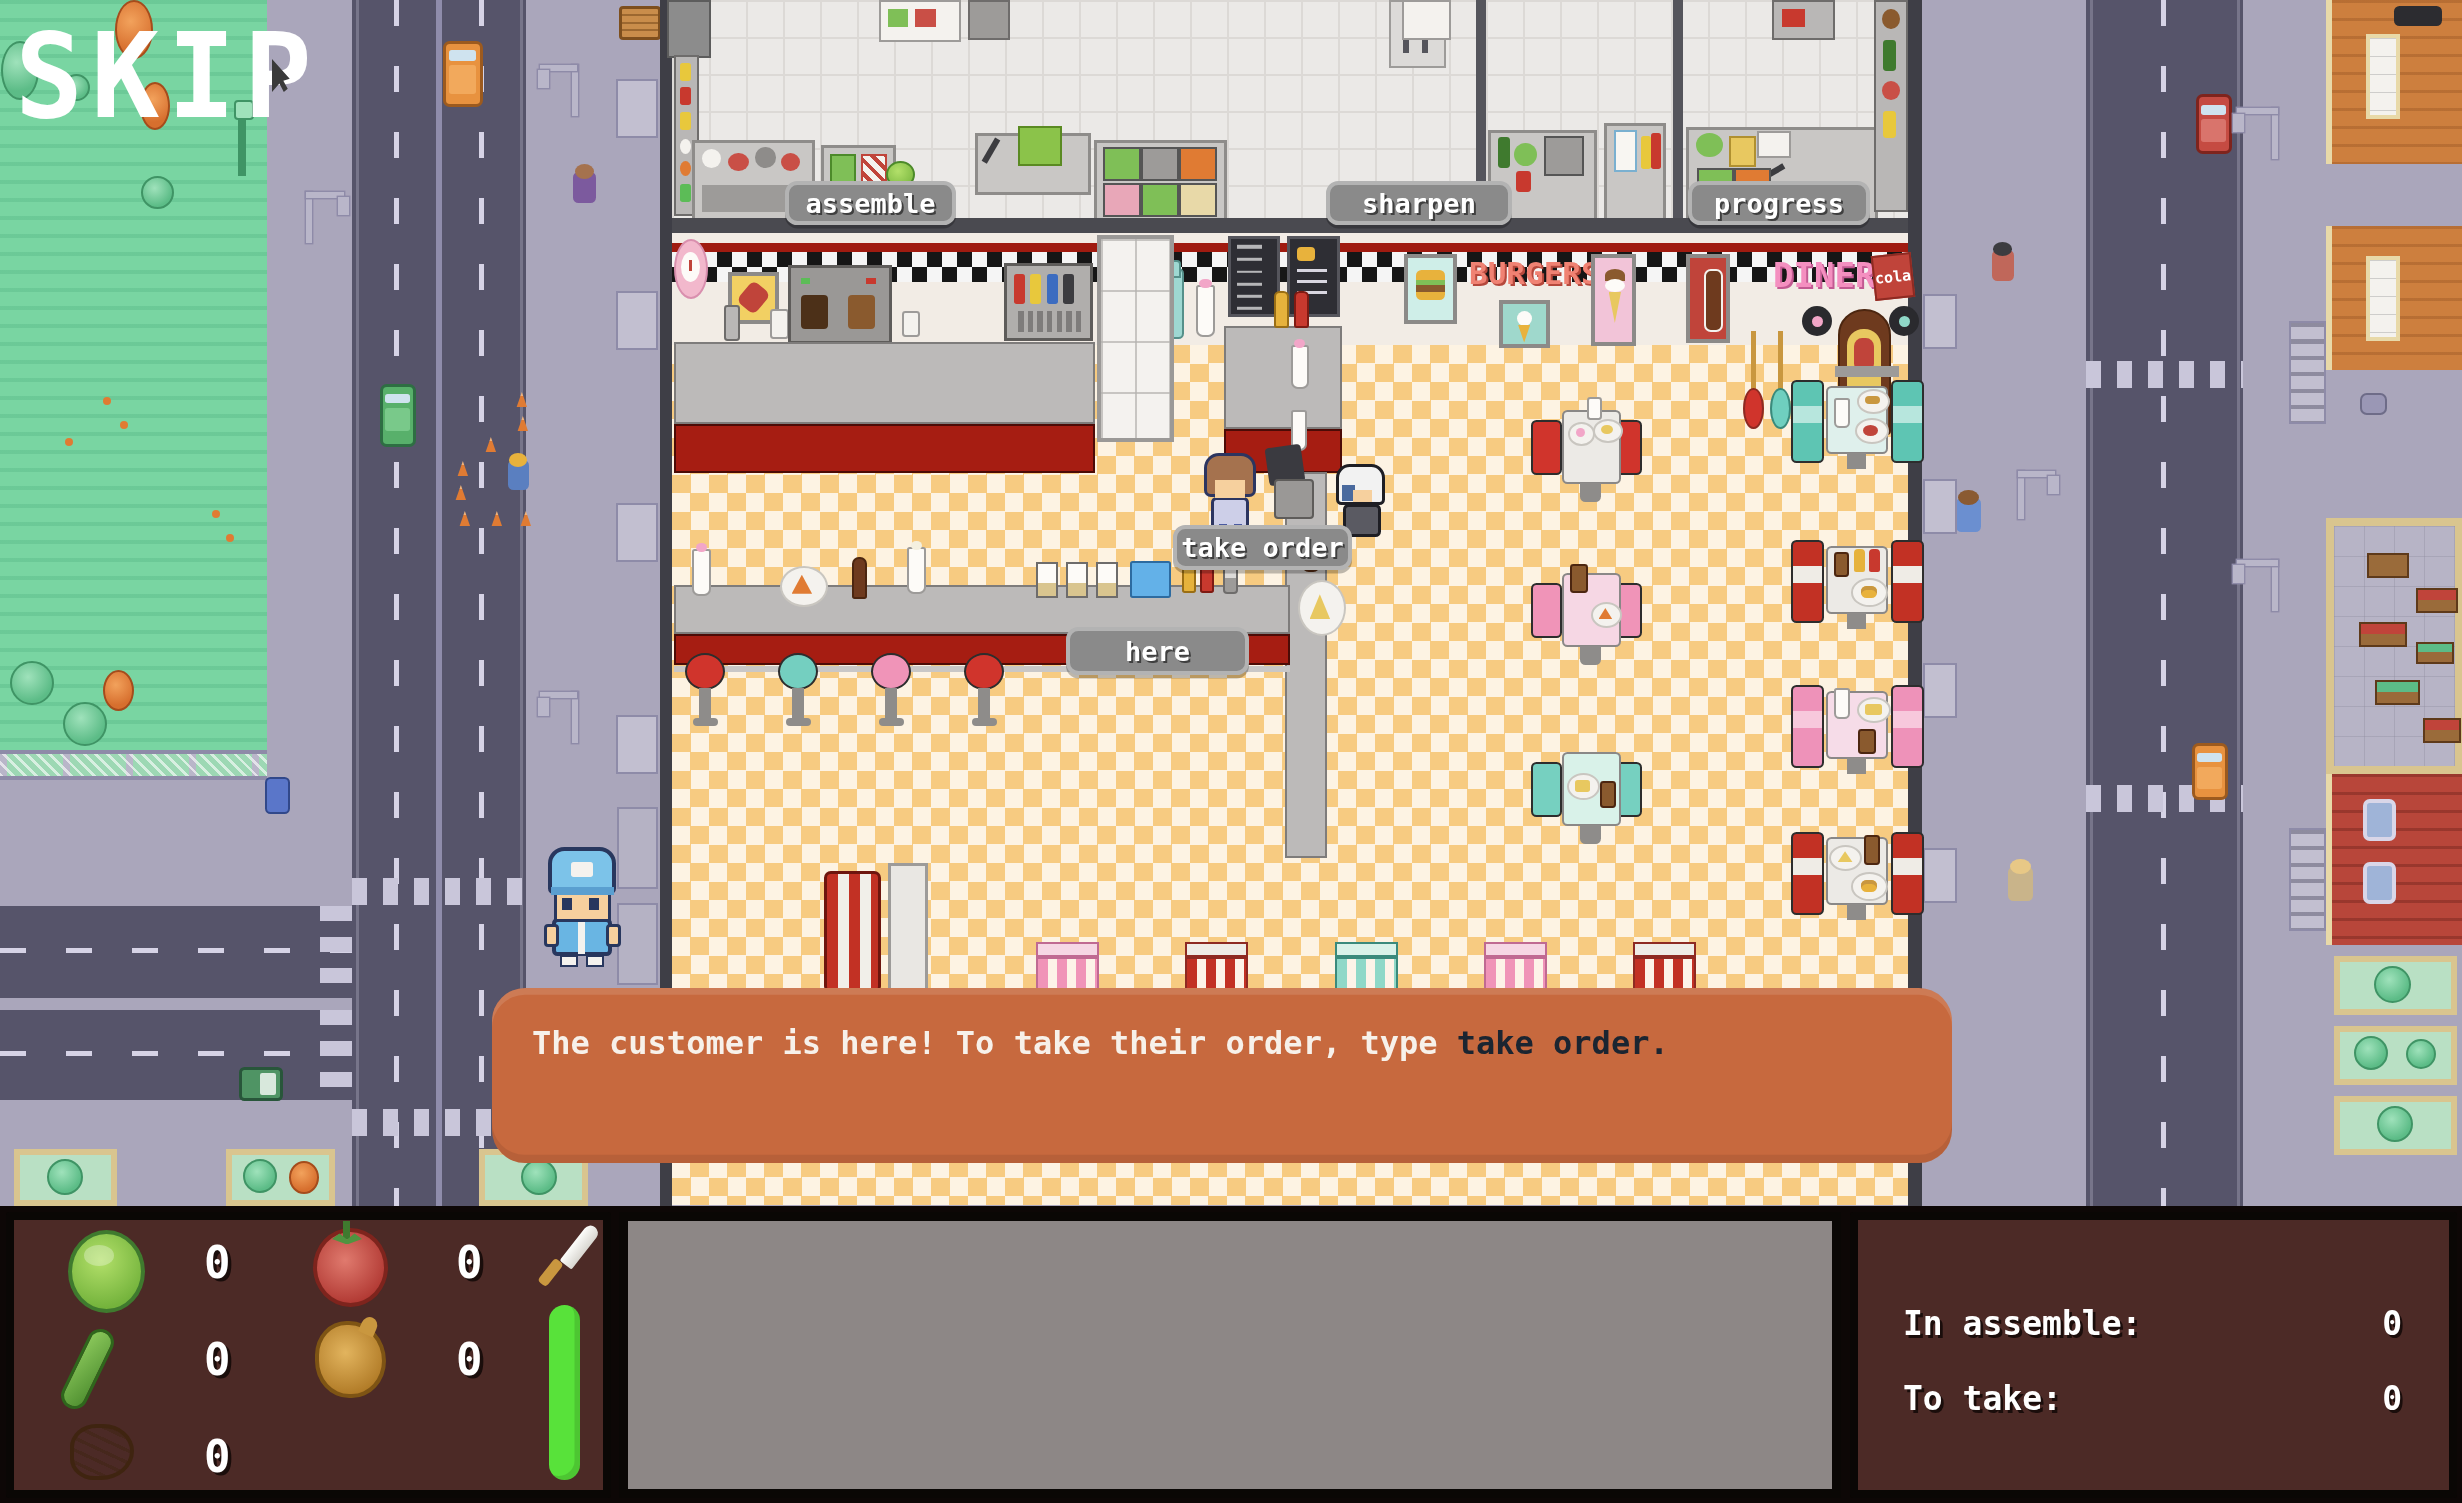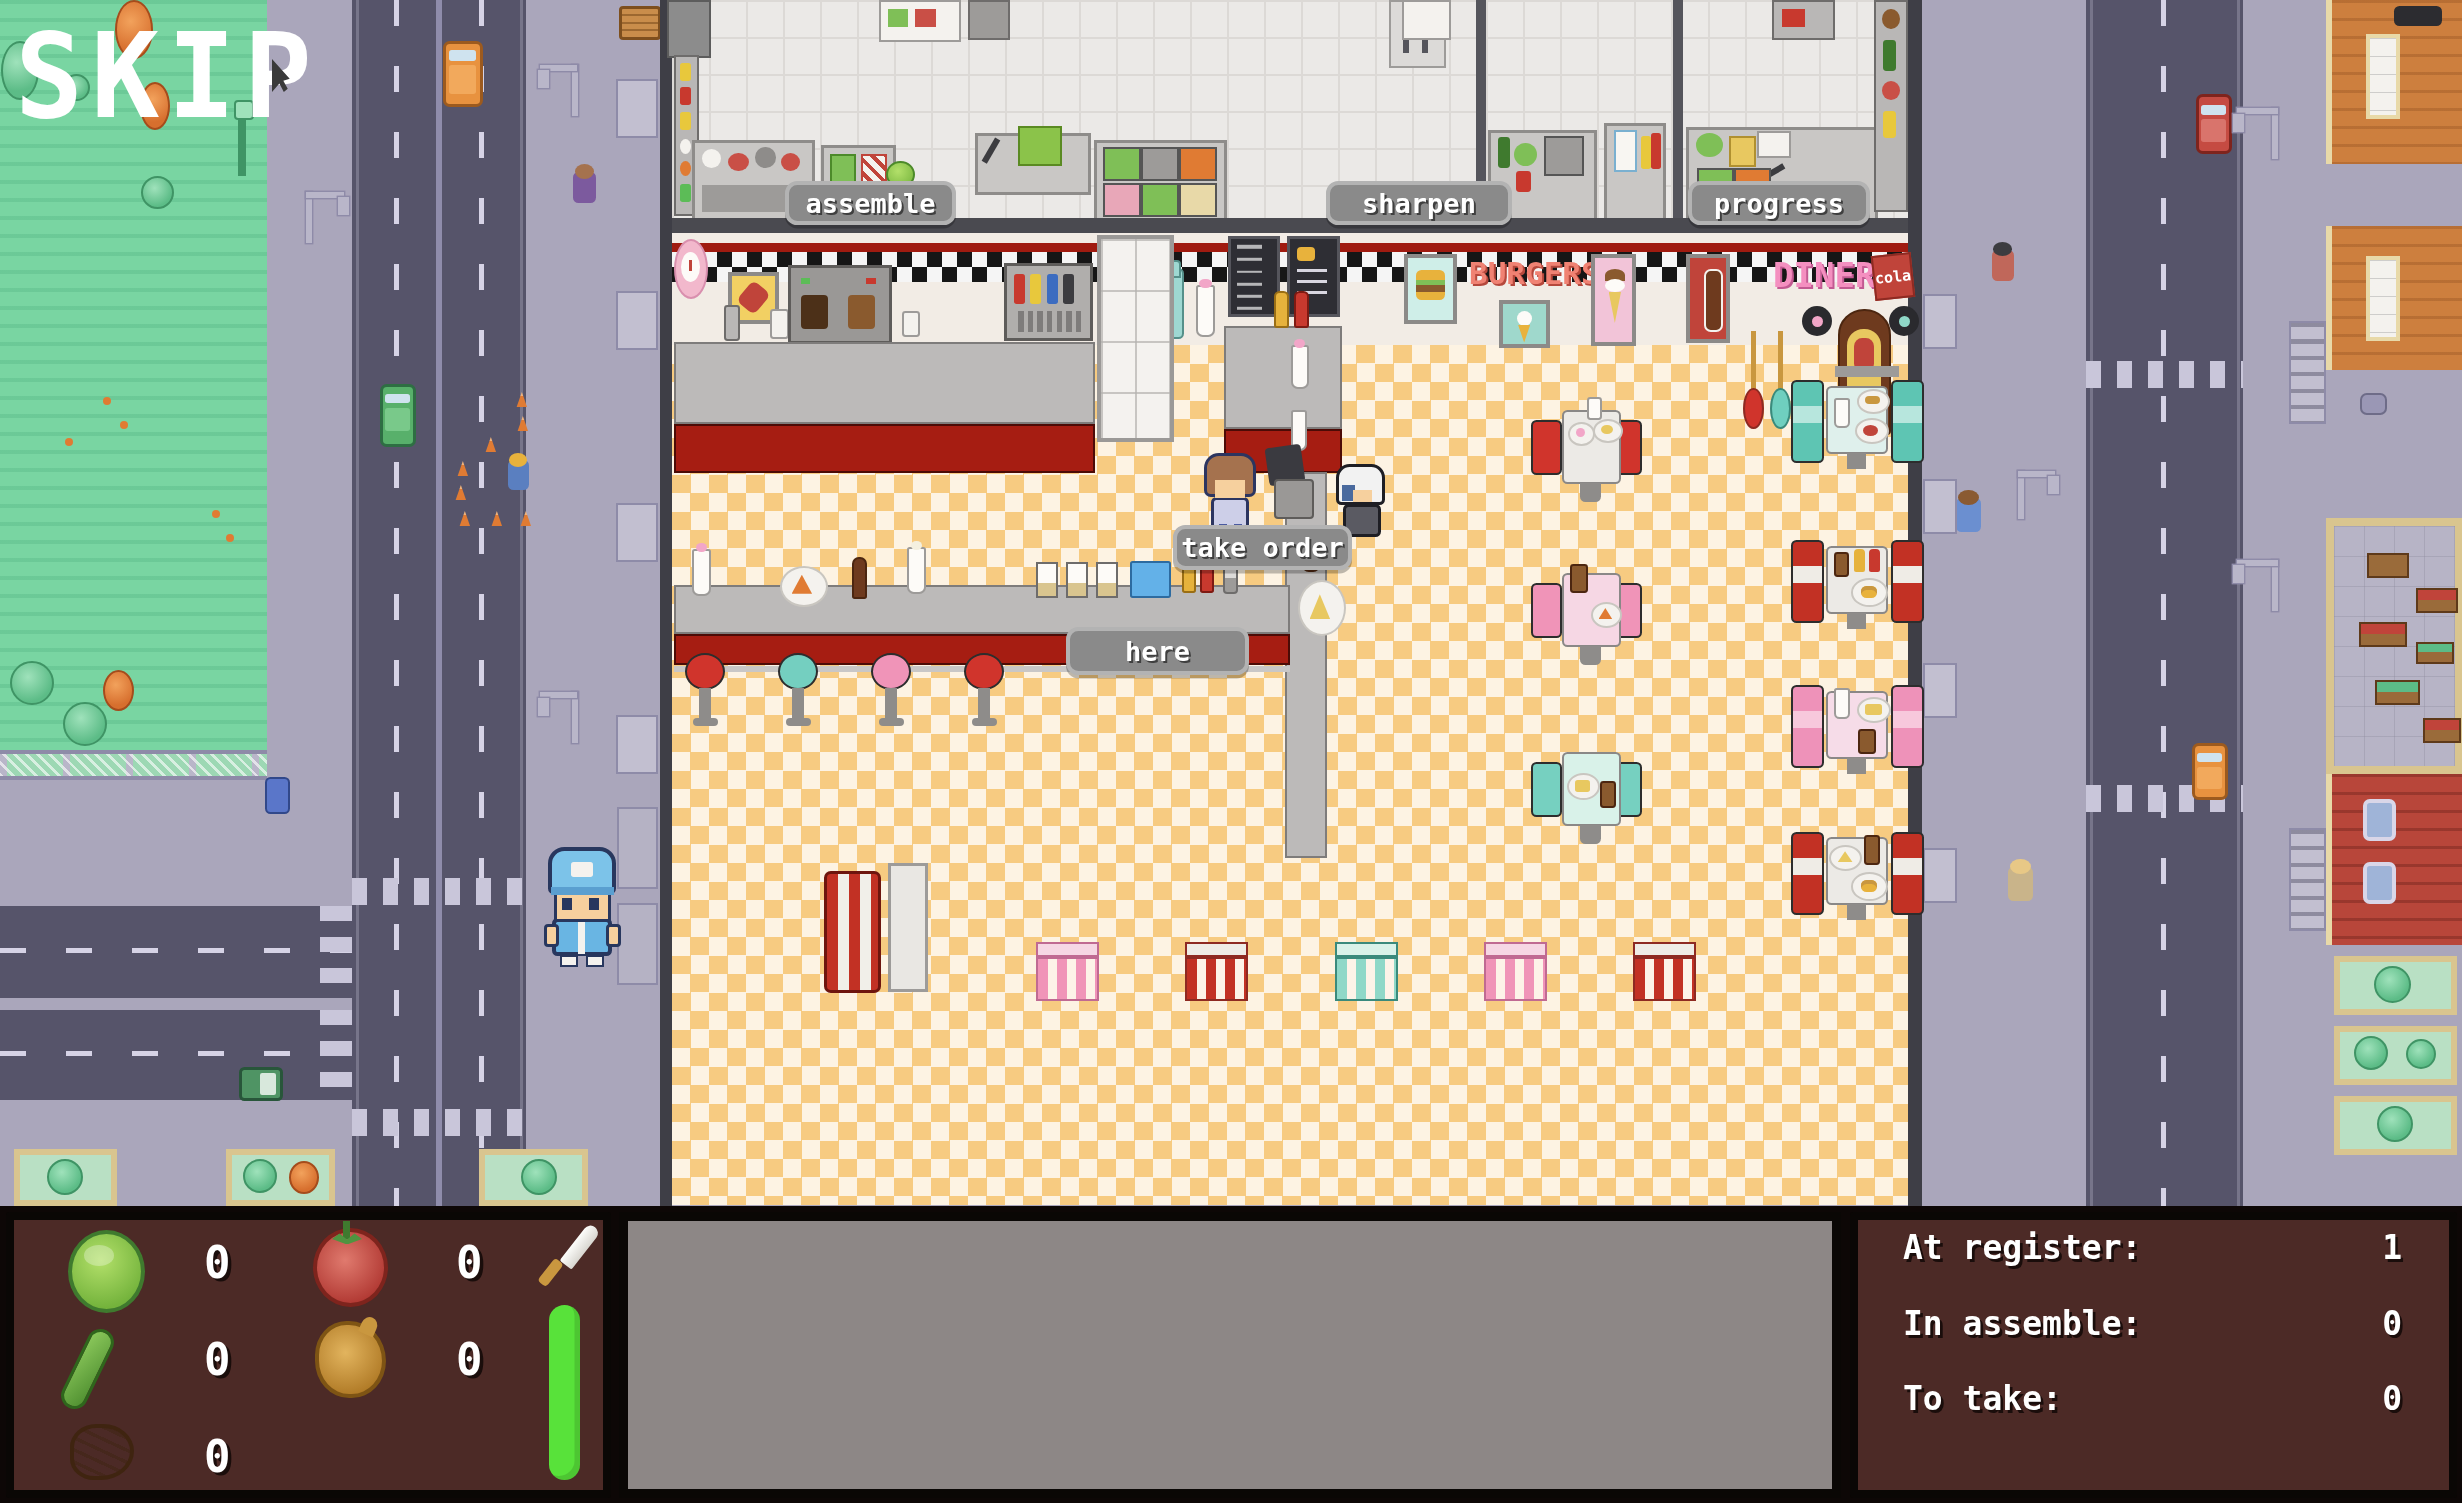--- a/index.html
+++ b/index.html
@@ -569,20 +569,25 @@
     <div class="ab" style="left:16.4px;top:108px;width:18px;height:12.3px;background:#f4f2ee;border:2.7px solid #28375e;box-sizing:border-box;"></div>
     <div class="ab" style="left:42px;top:108px;width:18px;height:12.3px;background:#f4f2ee;border:2.7px solid #28375e;box-sizing:border-box;"></div>
   </div>
 
   <div class="ab pill" style="left:785px;top:181px;width:171px;height:44px;">assemble</div>
   <div class="ab pill" style="left:1326px;top:181px;width:186px;height:44px;">sharpen</div>
   <div class="ab pill" style="left:1688px;top:181px;width:182px;height:44px;">progress</div>
   <div class="ab pill" style="left:1173px;top:525px;width:179px;height:45px;">take order</div>
   <div class="ab pill" style="left:1066px;top:627px;width:183px;height:48px;">here</div>
 
+  <div class="ab" style="left:492px;top:988px;width:1460px;height:175px;background:#c7693e;border-radius:33px;box-shadow:inset 0 6.8px 0 rgba(255,255,255,.12), inset 0 -8.2px 0 rgba(0,0,0,.08);">
+    <div style="padding:36px 40px 0 40px;font-size:32px;font-weight:bold;color:#f7f1ea;white-space:nowrap;">
+      <span>The customer is here! To take their order, type </span><span style="color:#1b2531;">take order.</span>
+    </div>
+  </div>
 
   <div class="ab" style="left:0;top:1206px;width:2462px;height:298px;background:#0d0706;"></div>
 
   <div class="ab" style="left:5.5px;top:1212px;width:605px;height:286px;background:#4c2a26;border:8.2px solid #0a0705;box-sizing:border-box;border-radius:2.7px;"></div>
   <div class="ab" style="left:68px;top:1230px;width:77px;height:83px;background:radial-gradient(circle at 42% 35%,#b3e06a,#74b33c 75%);border:4.1px solid #3f7a2e;border-radius:50%;box-sizing:border-box;">
     <div class="ab" style="left:12.3px;top:11px;width:30px;height:20.5px;background:rgba(255,255,255,.3);border-radius:50%;"></div>
   </div>
   <div class="ab hud-num" style="left:204px;top:1237px;">0</div>
   <div class="ab" style="left:313px;top:1228px;width:75px;height:79px;background:radial-gradient(circle at 42% 40%,#e07a6e,#b23a34 75%);border:4.1px solid #7e241d;border-radius:50%;box-sizing:border-box;">
     <div class="ab" style="left:26px;top:-11px;width:6.8px;height:18px;background:#3f7a2e;"></div>
@@ -600,24 +605,20 @@
 
   <div class="ab" style="left:535px;top:1216px;width:62px;height:77px;">
     <div class="ab" style="left:23px;top:1.4px;width:15px;height:48px;background:linear-gradient(90deg,#fdfdfb,#d8d6d0);border-radius:7.5px 7.5px 2.1px 2.1px;transform:rotate(38deg);transform-origin:50% 100%;"></div>
     <div class="ab" style="left:9.6px;top:42px;width:11px;height:29px;background:#c9973f;border-radius:4.1px;transform:rotate(38deg);"></div>
   </div>
   <div class="ab" style="left:549px;top:1305px;width:31px;height:175px;background:#58e23a;border-radius:15.7px;box-shadow:inset -5.5px -4.1px 0 rgba(0,0,0,.12);"></div>
 
   <div class="ab" style="left:619px;top:1212px;width:1222px;height:286px;background:#8d8786;border:9.6px solid #0a0705;box-sizing:border-box;"></div>
 
   <div class="ab" style="left:1850px;top:1212px;width:607px;height:286px;background:#4c2a26;border:8.2px solid #0a0705;box-sizing:border-box;border-radius:2.7px;"></div>
-  <div class="ab stat-row" style="left:1903px;top:1228px;width:499px;">
-    <span>At register:</span>
-      <span>1</span>
-  </div>
   <div class="ab stat-row" style="left:1903px;top:1304px;width:499px;">
     <span>In assemble:</span>
       <span>0</span>
   </div>
   <div class="ab stat-row" style="left:1903px;top:1379px;width:499px;">
     <span>To take:</span>
       <span>0</span>
   </div>
 
 </div>

